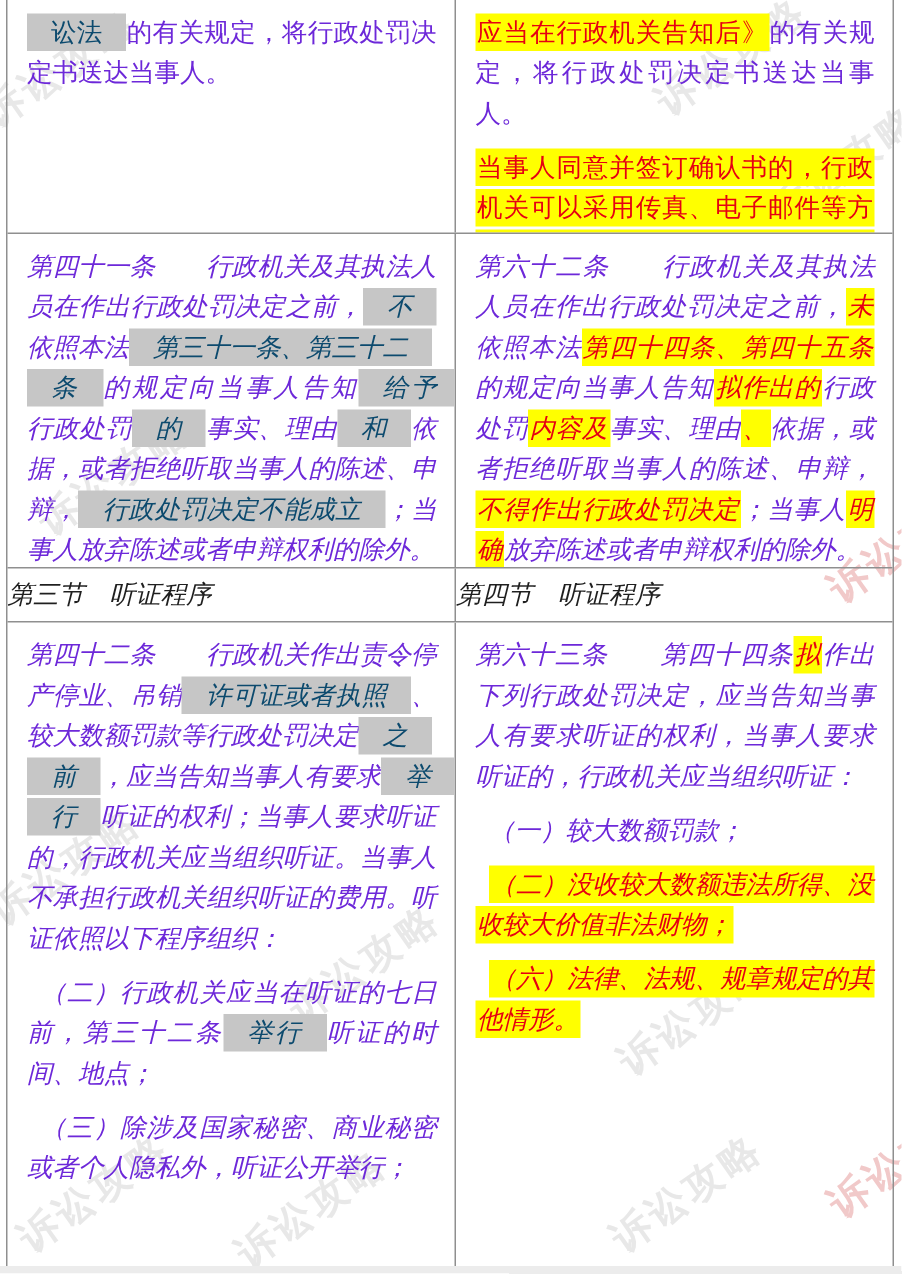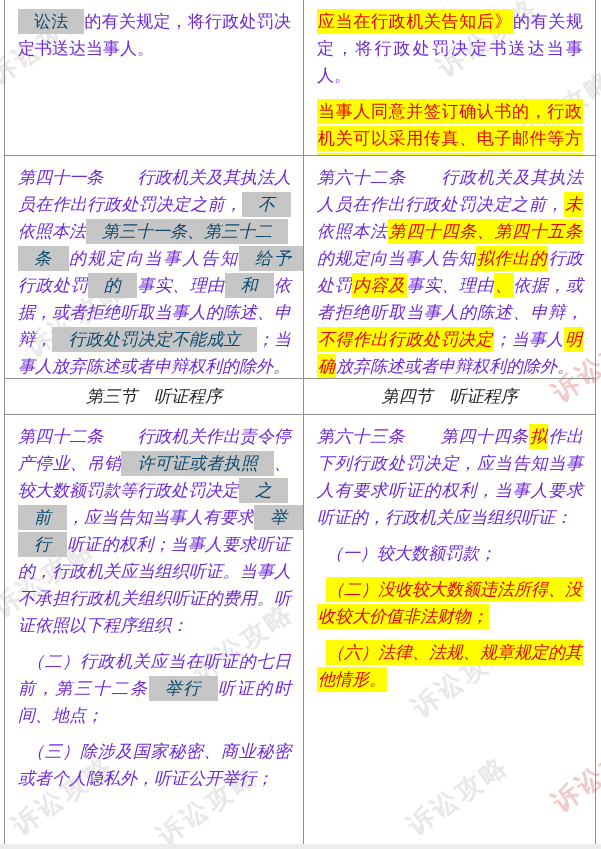--- a/index.html
+++ b/index.html
@@ -40,21 +40,21 @@
   .trow + .trow{border-top:1px solid #8f8f8f;font-style:italic;}
   .trow:nth-child(1){height:155px;}
   .trow:nth-child(2){height:223px;}
   .trow:nth-child(3){height:36px;}
   .trow:nth-child(4){flex:1 1 auto;overflow:hidden;}
   .cell{box-sizing:border-box;overflow:hidden;}
   .cell.left{width:299px;border-right:1px solid #8f8f8f;}
   .cell.right{flex:1;}
   .text-cell{padding:8px 12px 0 13px;}
   .section-cell{
-    text-align:center;
+    text-align:left;
     font-size:17px;
     line-height:35px;
     color:#1f1f1f;
   }
   .para{
     margin:0 0 9px 0;
     font-size:17px;
     line-height:27px;
     color:#1f1f1f;
     text-align:justify;

